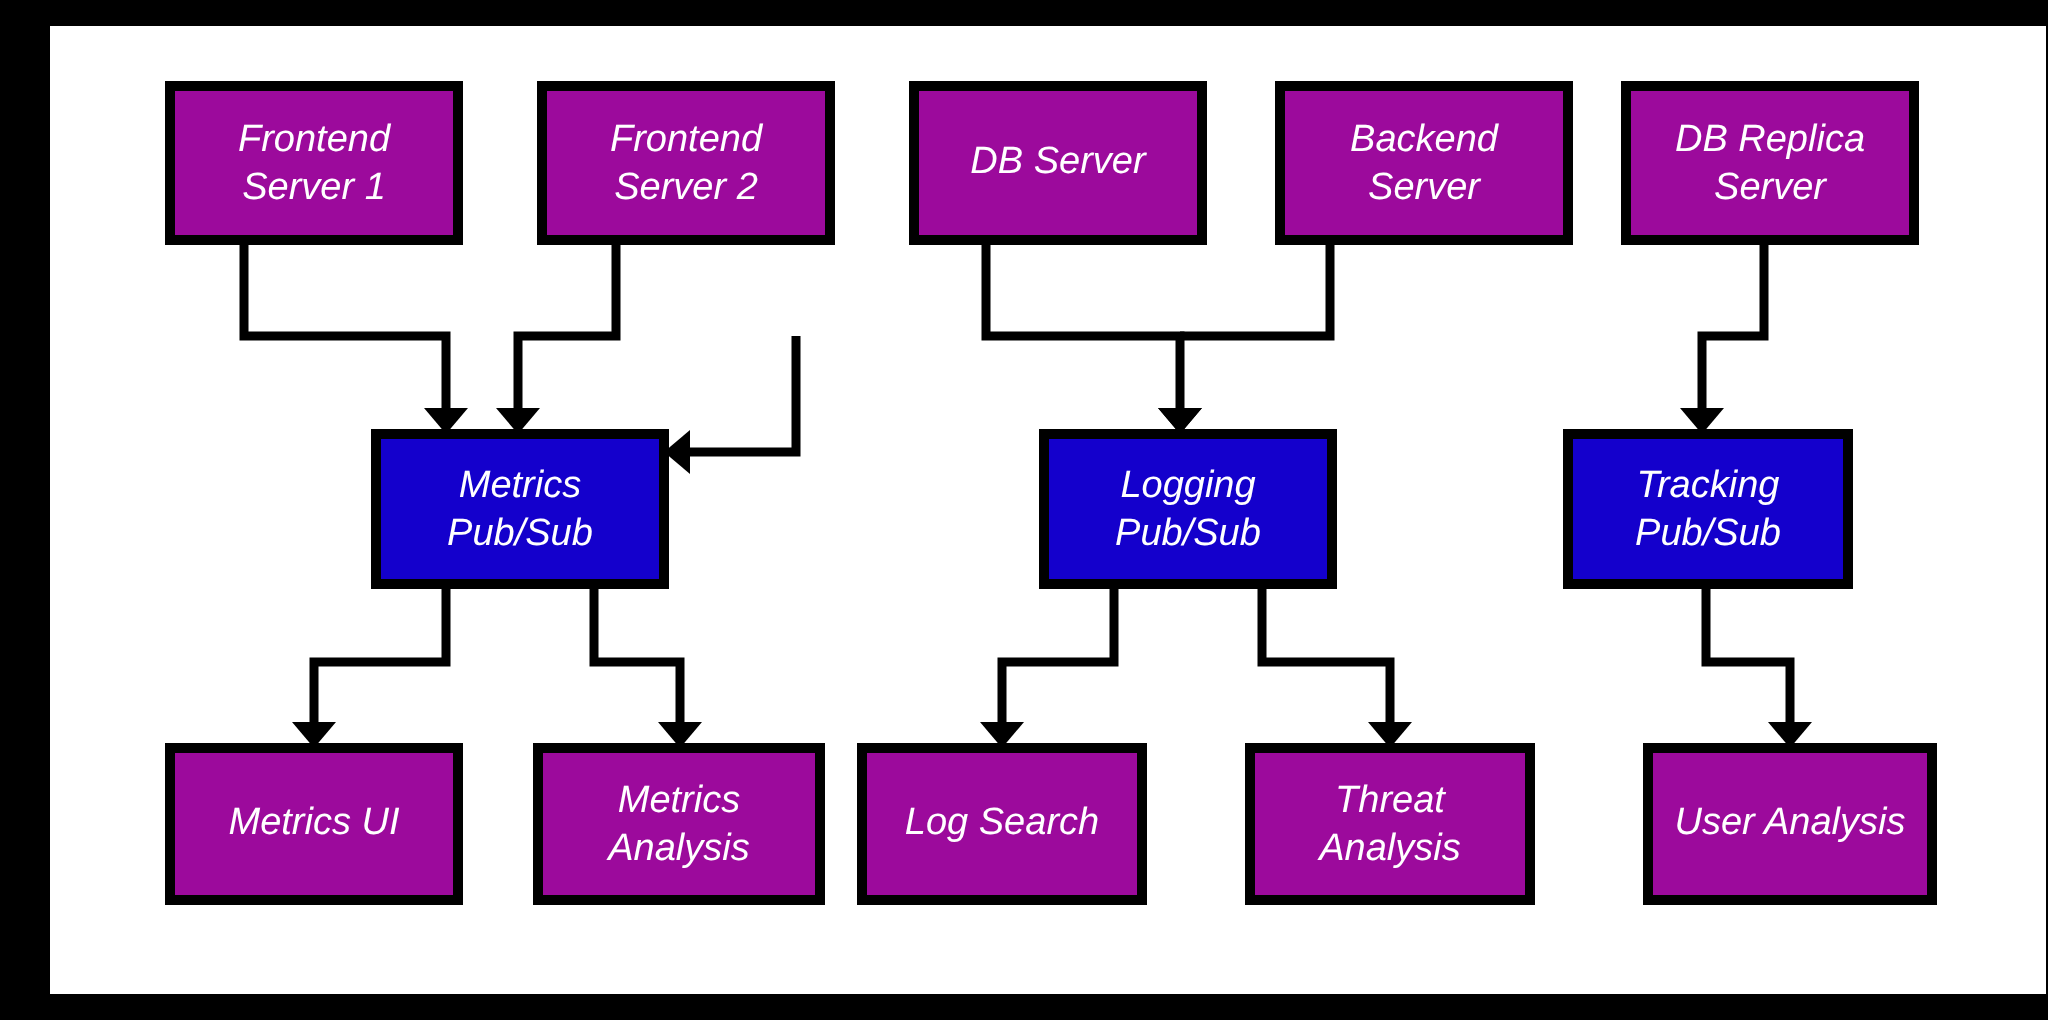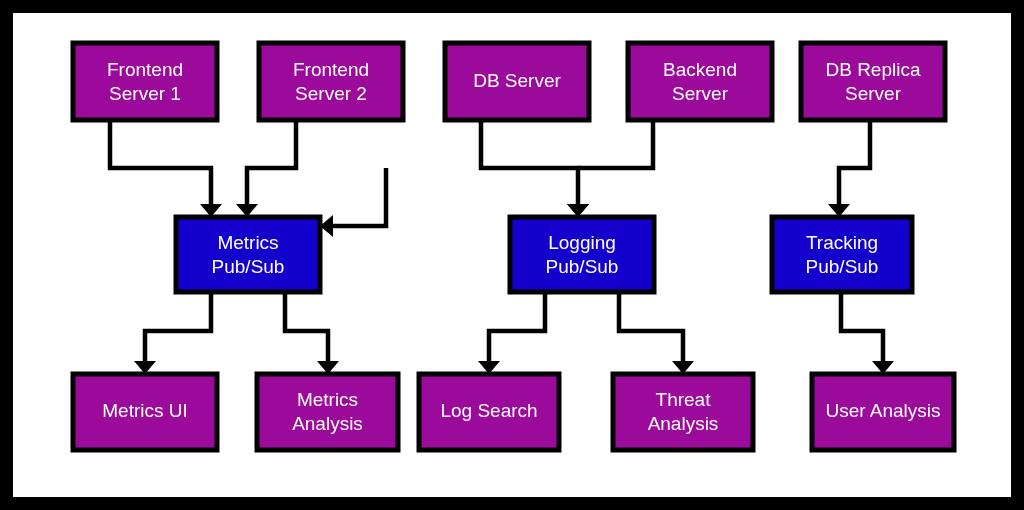--- a/index.html
+++ b/index.html
@@ -9,25 +9,26 @@
     background: #000000;
   }
   body {
     width: 1024px;
     height: 510px;
     overflow: hidden;
     font-family: "Liberation Sans", sans-serif;
   }
   #diagram-frame {
     position: absolute;
-    left: 0;
+    left: 12px;
     top: 0;
     width: 887px;
     height: 510px;
     background: #000000;
+    font-style: italic;
   }
   #canvas {
     position: absolute;
     left: 13px;
     top: 13px;
     width: 998px;
     height: 484px;
     background: #ffffff;
   }
   svg#diagram-svg {

